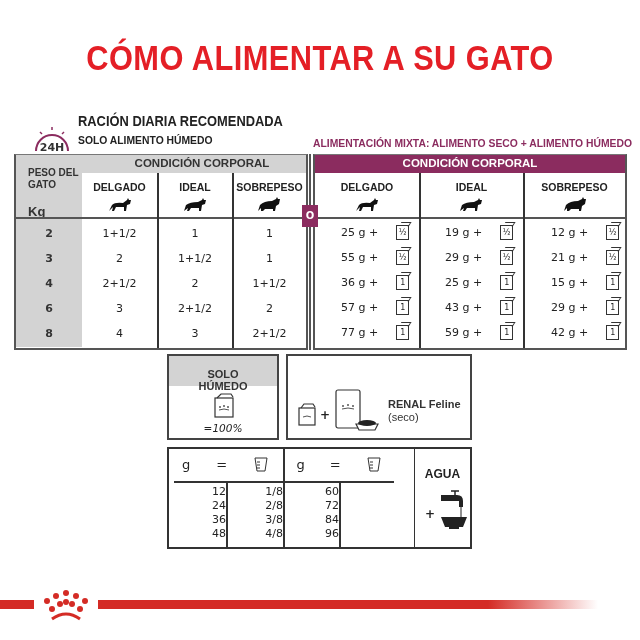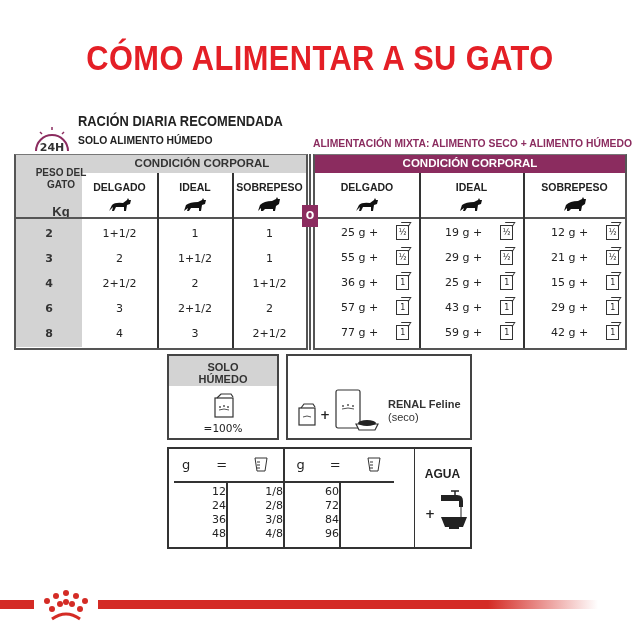--- a/index.html
+++ b/index.html
@@ -8,42 +8,42 @@
   .clock { position: absolute; left: 30px; top: 121px; width: 44px; height: 36px; }
   .clock svg { width: 44px; height: 36px; }
   .h-racion { position: absolute; left: 78px; top: 113px; font-family: "Liberation Sans", sans-serif; font-weight: bold; font-size: 14px; color: #222; transform-origin: left; transform: scaleX(0.92); }
   .h-solo { position: absolute; left: 78px; top: 134px; font-family: "Liberation Sans", sans-serif; font-size: 11.5px; font-weight: bold; color: #222; transform-origin: left; transform: scaleX(0.9); }
   .h-mixta { position: absolute; left: 313px; top: 137px; font-family: "Liberation Sans", sans-serif; font-size: 11.5px; font-weight: bold; color: #8b2c5f; transform-origin: left; transform: scaleX(0.9); white-space: nowrap; }
 
   .left-table { position: absolute; left: 14px; top: 154px; width: 294px; height: 196px; border: 2px solid #555; border-top: 1px solid #777; }
   .lt-head { position: absolute; left: 0; top: 0; width: 290px; height: 18px; background: #d3d3d3; }
   .lt-head-text { position: absolute; left: 82px; right: 0; top: 2px; text-align: center; font-family: "Liberation Sans", sans-serif; font-weight: bold; font-size: 11.5px; color: #333; }
   .lt-peso { position: absolute; left: 0; top: 0; width: 66px; height: 192px; background: #d3d3d3; }
-  .lt-peso-label { position: absolute; left: 4px; top: 12px; width: 82px; text-align: center; font-family: "Liberation Sans", sans-serif; font-size: 10px; font-weight: bold; color: #333; line-height: 12px; }
+  .lt-peso-label { position: absolute; left: 12px; top: 12px; width: 82px; text-align: left; font-family: "Liberation Sans", sans-serif; font-size: 10px; font-weight: bold; color: #333; line-height: 12px; }
   .lt-peso-label .kg { font-size: 13px; display: block; margin-top: 15px; }
   .lt-sep { position: absolute; left: 0; right: 0; top: 62px; height: 2px; background: #555; }
   .col-div { position: absolute; top: 18px; bottom: 0; width: 1.5px; background: #333; }
   .col-head { position: absolute; top: 26px; text-align: center; font-family: "Liberation Sans", sans-serif; font-size: 10.5px; font-weight: bold; color: #222; }
   .cat { position: absolute; top: 42px; width: 26px; height: 16px; }
   .row-val { position: absolute; text-align: center; font-size: 11px; color: #222; }
   .peso-val { position: absolute; text-align: center; font-size: 11px; font-weight: bold; color: #333; width: 66px; left: 0; }
 
   .right-table { position: absolute; left: 313px; top: 154px; width: 314px; height: 196px; border: 2px solid #555; border-top: 1px solid #777; }
   .rt-outer-line { position: absolute; left: 309px; top: 154px; width: 2px; height: 196px; background: #555; }
   .rt-head { position: absolute; left: 0; top: 0; right: 0; height: 18px; background: #8b2c5f; }
   .rt-head-text { position: absolute; left: 0; right: 0; top: 2px; text-align: center; color: #fff; font-family: "Liberation Sans", sans-serif; font-weight: bold; font-size: 11.5px; }
   .rt-sep { position: absolute; left: 0; right: 0; top: 62px; height: 2px; background: #555; }
   .dose { position: absolute; font-size: 11px; color: #222; display: flex; align-items: center; gap: 18px; }
   .pouch { width: 13px; height: 15px; border: 1px solid #333; position: relative; font-size: 8px; display: flex; align-items: center; justify-content: center; background: #fff; }
   .pouch::before { content: ""; position: absolute; top: -4px; left: 3px; width: 9px; height: 4px; border-top: 1px solid #333; border-right: 1px solid #333; transform: skewX(-30deg); }
   .o-badge { position: absolute; left: 302px; top: 205px; width: 16px; height: 22px; background: #8b2c5f; color: #fff; font-size: 10px; font-weight: bold; text-align: center; line-height: 22px; z-index: 5; }
 
   .box-solo { position: absolute; left: 167px; top: 354px; width: 112px; height: 86px; border: 2px solid #444; }
-  .box-solo-head { height: 30px; background: #d3d3d3; text-align: center; font-family: "Liberation Sans", sans-serif; font-weight: bold; font-size: 11px; line-height: 12px; padding-top: 5px; color: #333; }
-  .box-solo-pct { position: absolute; bottom: 4px; left: 0; right: 0; text-align: center; font-size: 10.5px; color: #222; }
+  .box-solo-head { height: 30px; background: #d3d3d3; text-align: center; font-family: "Liberation Sans", sans-serif; font-weight: bold; font-size: 11px; line-height: 12px; padding-top: 12px; color: #333; }
+  .box-solo-pct { position: absolute; bottom: 4px; left: 0; right: 0; text-align: center; font-size: 10.5px; color: #222; font-style: italic; }
   .box-mixta { position: absolute; left: 286px; top: 354px; width: 186px; height: 86px; border: 2px solid #444; }
   .box-mixta-head { height: 30px; background: #8b2c5f; color: #fff; text-align: center; font-family: "Liberation Sans", sans-serif; font-weight: bold; font-size: 11px; line-height: 12px; padding-top: 3px; }
   .renal { position: absolute; left: 100px; top: 42px; font-family: "Liberation Sans", sans-serif; font-size: 11px; font-weight: bold; color: #333; line-height: 13px; }
   .renal .sub { font-weight: normal; }
 
   .conv { position: absolute; left: 167px; top: 447px; width: 305px; height: 102px; border: 2px solid #333; }
   .conv-row-head { position: absolute; top: 0; height: 30px; display: flex; align-items: center; justify-content: space-around; font-size: 13px; color: #222; }
   .conv-line { position: absolute; top: 32px; height: 1.5px; background: #333; }
   .conv-vline { position: absolute; width: 1.5px; background: #333; }
   .conv-col { position: absolute; top: 36px; text-align: right; font-size: 11px; line-height: 14px; color: #222; }

